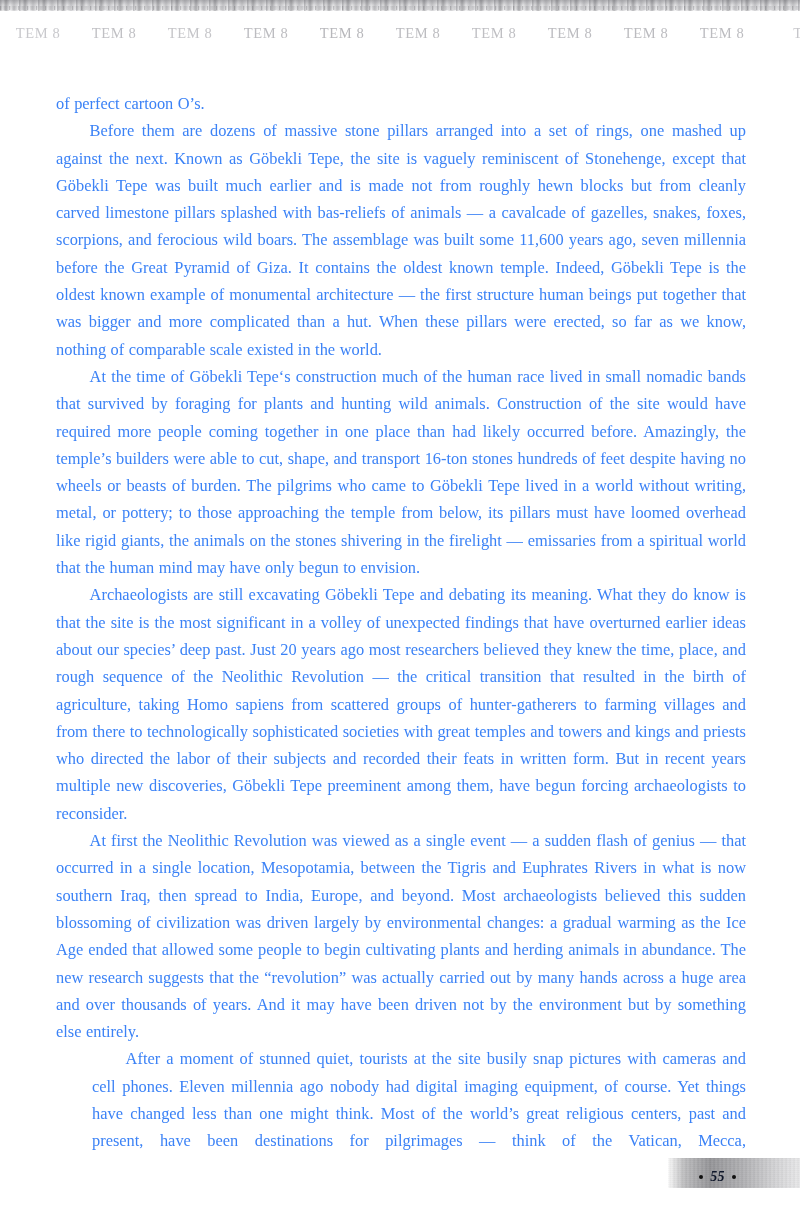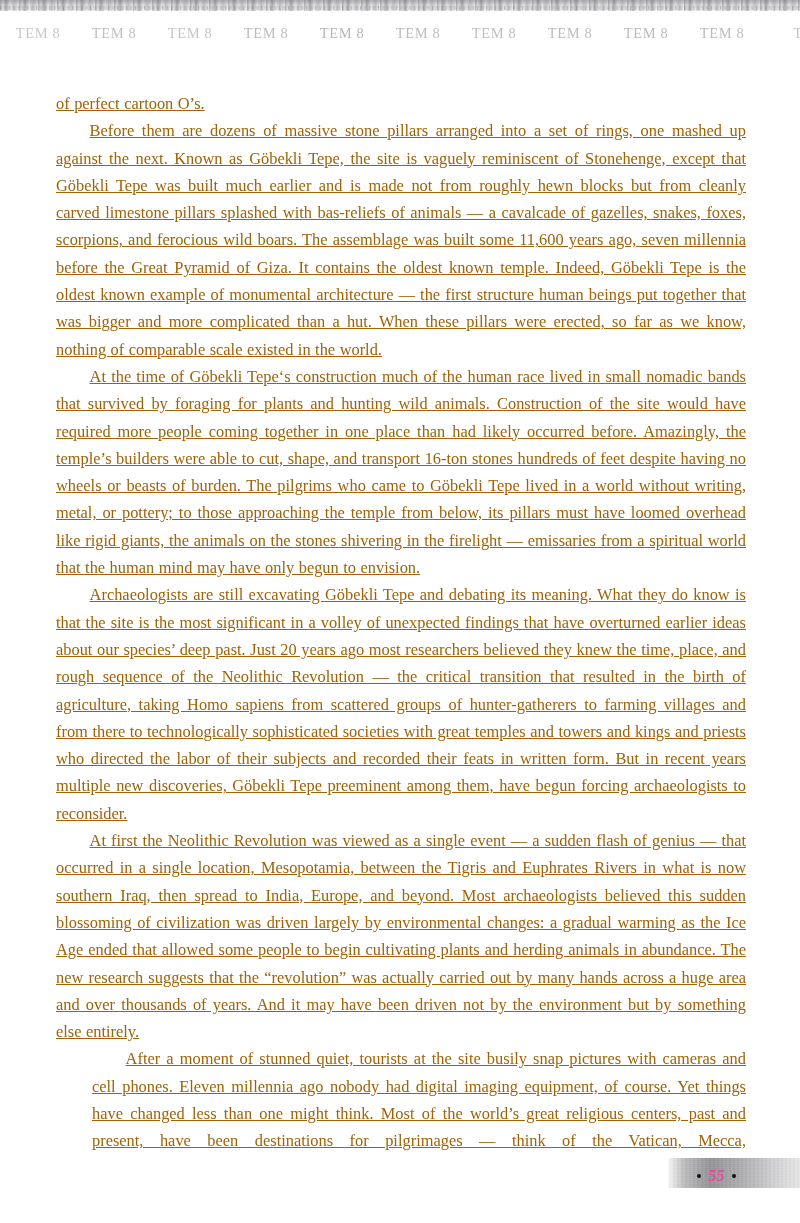--- a/index.html
+++ b/index.html
@@ -92,23 +92,22 @@
     top: 90px;
     width: 690px;
   }
 
   .para {
     margin: 0;
     text-align: justify;
     text-justify: inter-word;
     font-size: 16.4px;
     line-height: 27.3px;
-    color: #a16207;
+    color: #3b82f6;
     word-spacing: 0.4px;
-    text-decoration: underline;
   }
   .para.indent {
     text-indent: 2.05em;
   }
   .para.cont {
     text-indent: 0;
   }
   .para:last-child {
     text-align: justify;
     margin-left: 36px;
@@ -168,22 +167,22 @@
     width: 4px;
     height: 4px;
     background: #101010;
     border-radius: 50%;
     display: inline-block;
   }
   .folio-num {
     font-family: "Liberation Serif", "DejaVu Serif", serif;
     font-weight: bold;
     font-style: italic;
-    font-size: 16px;
-    color: #ec4899;
+    font-size: 14px;
+    color: #0f172a;
     letter-spacing: 0.4px;
   }
 </style>
 </head>
 <body>
 
 <div class="page">
 
   <div class="scan-streak"></div>
 

